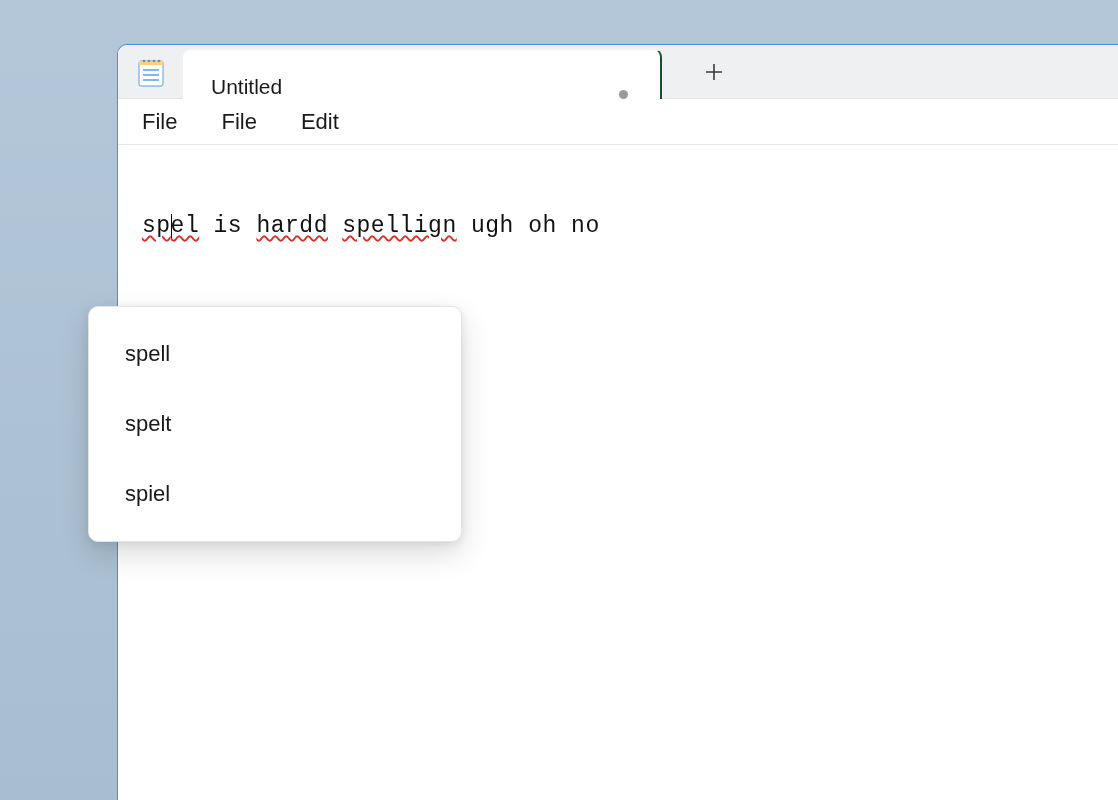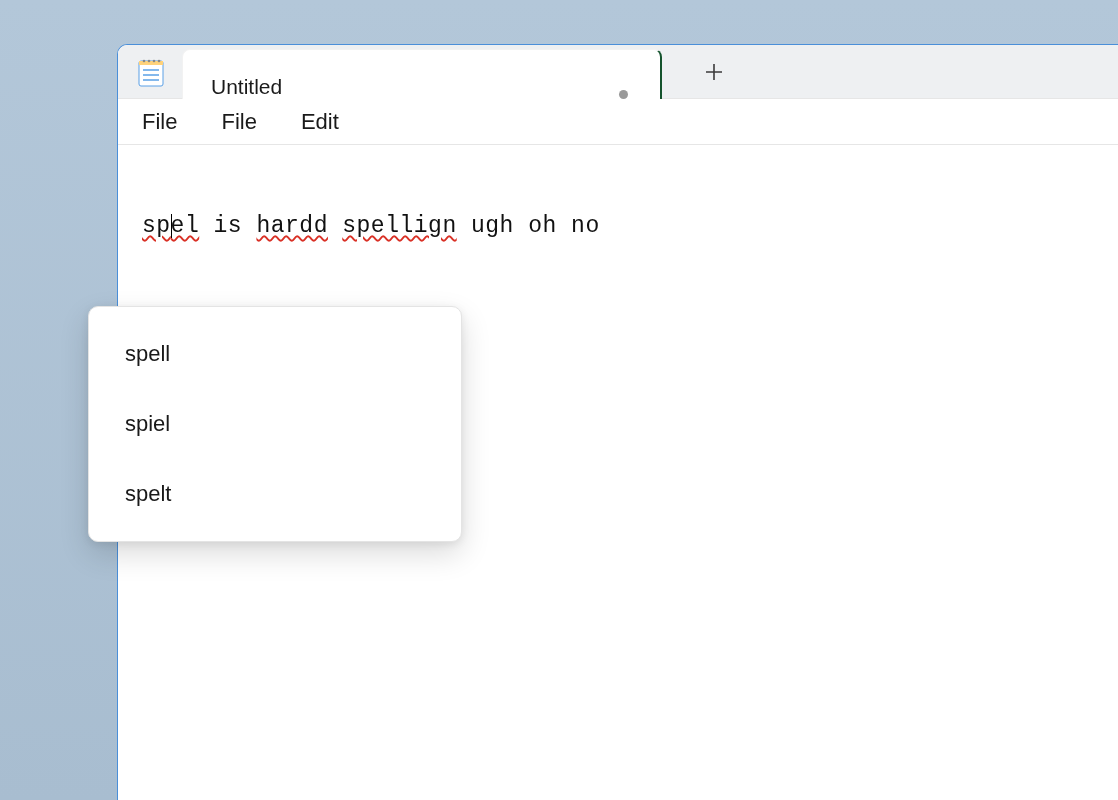--- a/index.html
+++ b/index.html
@@ -174,15 +174,15 @@
     <span class="menu-item">Edit</span>
   </div>
 
   <div class="editor">
     <div class="text-line" id="text-line"><span class="misspelled">sp</span><span class="cursor-pos"></span><span class="misspelled">el</span><span> is </span><span class="misspelled">hardd</span><span> </span><span class="misspelled">spellign</span><span> ugh oh no</span></div>
   </div>
 </div>
 
 <div class="context-menu" id="ctx-menu">
     <div class="ctx-item">spell</div>
+    <div class="ctx-item">spelt</div>
     <div class="ctx-item">spiel</div>
-    <div class="ctx-item">spelt</div>
   </div>
 
 </body></html>

